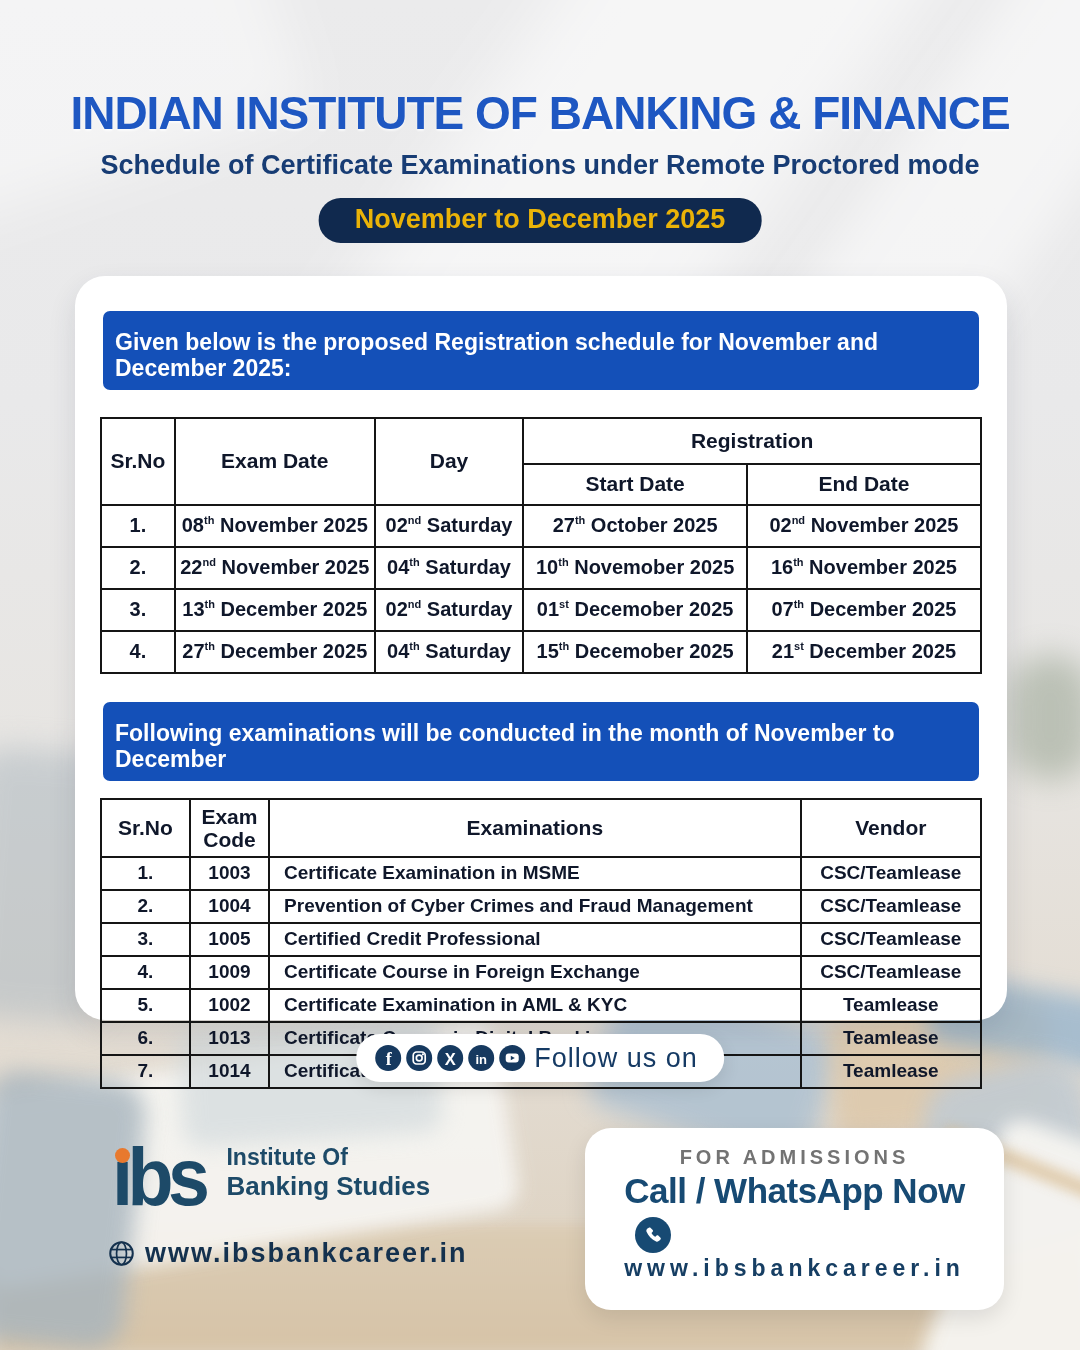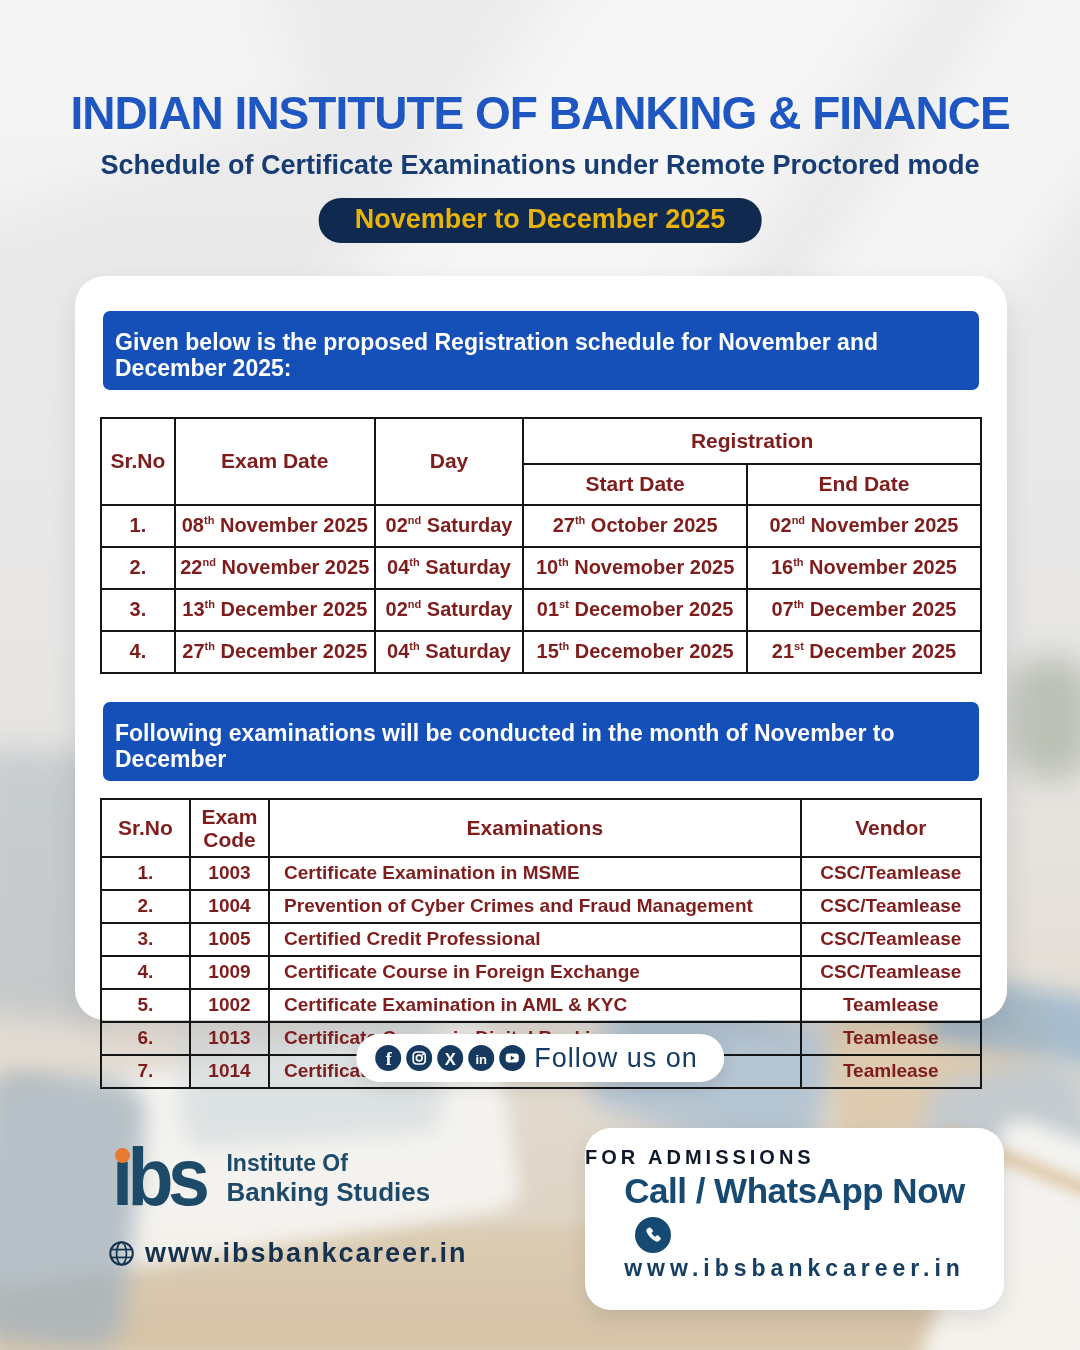--- a/index.html
+++ b/index.html
@@ -31,55 +31,55 @@
     font-size:27px;font-weight:bold;color:#173c74;}
   .period-pill{position:absolute;z-index:4;top:198px;left:50%;transform:translateX(-50%);
     background:#10294e;color:#eab308;font-size:27px;font-weight:bold;
     padding:6px 36px 8px;border-radius:22px;white-space:nowrap;}
   
   .card{position:absolute;z-index:5;left:75px;top:276px;width:932px;height:744px;
     background:#fff;border-radius:30px;box-shadow:0 12px 28px rgba(40,50,70,.12);}
   .banner{margin:35px 28px 0;background:#1450b8;color:#fff;font-size:23px;font-weight:bold;
     padding:18px 12px 8px;border-radius:7px;line-height:1.15;}
   .banner.second{margin-top:28px;}
-  table{border-collapse:collapse;width:882px;margin:27px auto 0;table-layout:fixed;color:#7f1d1d;}
+  table{border-collapse:collapse;width:882px;margin:27px auto 0;table-layout:fixed;color:#0f172a;}
   th,td{border:2px solid #151515;text-align:center;vertical-align:middle;padding:2px 4px;}
   th{font-weight:bold;}
   sup{font-size:.55em;vertical-align:super;line-height:0;}
   .t1 th{font-size:21px;height:38px;}
   .t1 thead tr.r1 th{height:40px;}
   .t1 thead tr.r2 th{height:35px;}
   .t1 td{font-size:20px;font-weight:bold;height:36px;}
   .t2{margin-top:17px;}
   .t2 th{font-size:21px;height:52px;line-height:1.1;}
   .t2 td{font-size:19px;font-weight:bold;height:27px;}
   .t2 td.c-left{text-align:left;padding-left:14px;}
   
   .follow-pill{position:absolute;z-index:6;top:1034px;left:50%;transform:translateX(-50%);
     height:48px;background:#fff;border-radius:24px;display:flex;align-items:center;
     padding:0 26px 0 18px;box-shadow:0 6px 18px rgba(0,0,0,.10);}
   .soc{display:flex;align-items:center;gap:3px;}
   .soc svg{display:block;}
   .follow-label{margin-left:8px;font-size:27px;font-weight:normal;color:#153a64;letter-spacing:1px;white-space:nowrap;}
   
-  .logo-block{position:absolute;z-index:6;left:112px;top:1138px;display:flex;align-items:flex-end;}
+  .logo-block{position:absolute;z-index:6;left:112px;top:1138px;display:flex;align-items:center;}
   .ibs-wrap{position:relative;}
   .ibs-text{font-size:82px;font-weight:bold;letter-spacing:-6px;color:#1d4a68;line-height:.95;
     transform:scaleX(.92);transform-origin:left bottom;display:inline-block;}
   .ibs-dot{position:absolute;left:3px;top:10px;width:15px;height:15px;border-radius:50%;background:#e8792e;}
   .org-lines{margin:0 0 8px 14px;color:#1d4a68;}
   .org-1{font-size:23px;font-weight:600;}
   .org-2{font-size:26px;font-weight:bold;}
   .site-row{position:absolute;z-index:6;left:108px;top:1238px;display:flex;align-items:center;}
   .site-row svg{display:block;}
   .site-text{margin-left:10px;font-size:27px;font-weight:bold;color:#14314e;letter-spacing:2px;}
   
   .adm-card{position:absolute;z-index:6;left:585px;top:1128px;width:419px;height:182px;
     background:#fff;border-radius:26px;box-shadow:0 8px 22px rgba(0,0,0,.10);}
-  .adm-eyebrow{margin-top:18px;text-align:left;font-size:20px;font-weight:600;letter-spacing:4px;color:#0f172a;}
+  .adm-eyebrow{margin-top:18px;text-align:center;font-size:20px;font-weight:600;letter-spacing:4px;color:#737373;}
   .adm-cta{text-align:center;font-size:35px;font-weight:bold;color:#174a73;margin-top:2px;letter-spacing:-.5px;}
   .adm-phone{margin:6px 0 0 50px;width:36px;height:36px;}
   .adm-site{text-align:center;font-size:23px;font-weight:bold;letter-spacing:5px;color:#163e63;margin-top:2px;white-space:nowrap;}
 </style>
 </head>
 <body>
 
 <div class="canvas">
 
   <div class="bgshape streakA"></div>

